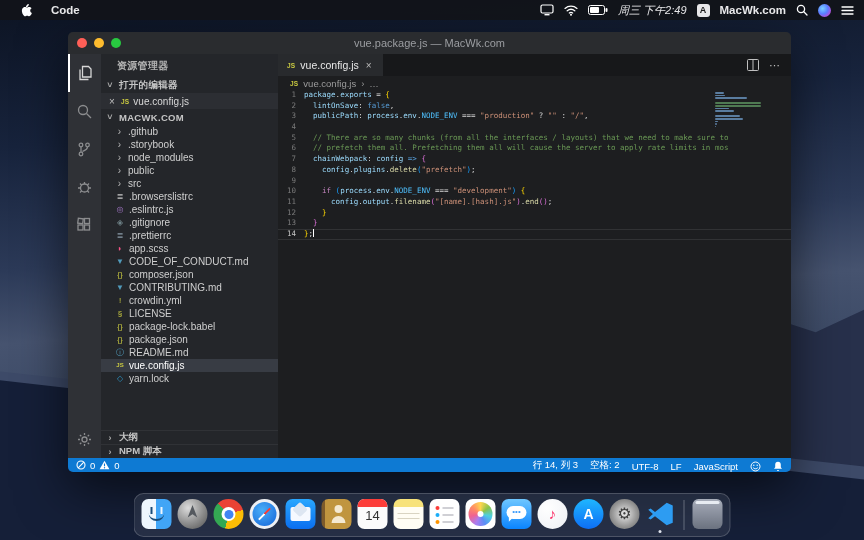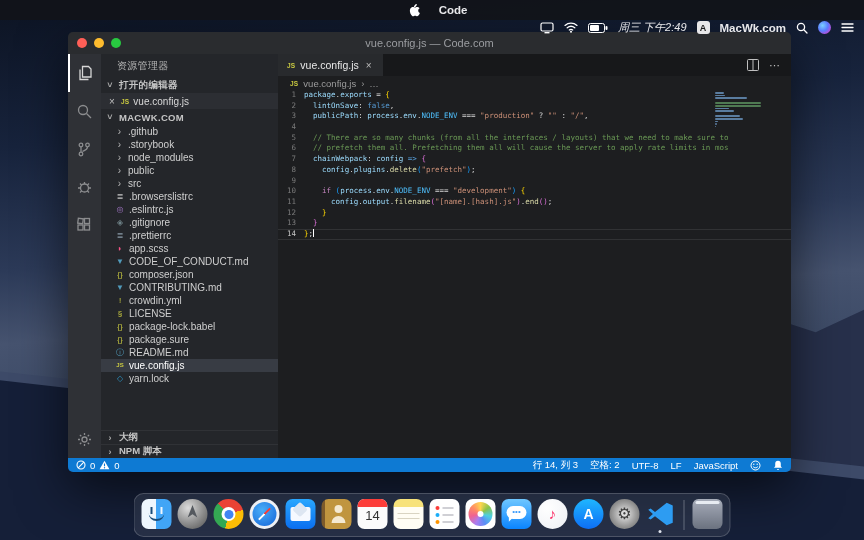--- a/index.html
+++ b/index.html
@@ -11,21 +11,21 @@
     background:linear-gradient(175deg,#0c1322 0%,#17233c 24%,#2c3a58 44%,#46536f 56%,#3e4c68 66%,#25304c 88%,#141d33 100%); }
   .ridge { position:absolute; right:0; bottom:0; width:40%; height:52%;
     background:#27304b; clip-path:polygon(100% 18%, 86% 26%, 76% 22%, 66% 30%, 52% 27%, 38% 38%, 20% 47%, 0 60%, 0 100%, 100% 100%); }
   .dune-light { position:absolute; left:0; bottom:0; width:100%; height:40%;
     background:#3d4a68; clip-path:polygon(0 22%, 100% 66%, 100% 100%, 0 100%); }
   .dune-dark { position:absolute; left:0; bottom:0; width:100%; height:40%;
     background:#151f38; clip-path:polygon(0 26%, 100% 72%, 100% 100%, 0 100%); }
 
   
   .menubar { position:absolute; top:0; left:0; width:100%; height:20px; background:rgba(18,20,26,.96);
-    display:flex; align-items:center; color:#e8e8ea; font-size:11.5px; z-index:50;flex-direction:column; }
+    display:flex; align-items:center; color:#e8e8ea; font-size:11.5px; z-index:50; }
   .mb-left { display:flex; align-items:center; gap:0; padding-left:10px; }
   .apple-wrap { padding:0 10px; display:flex; align-items:center; }
   .menu-item { padding:0 9px; line-height:20px; }
   .menu-item.app { font-weight:bold; }
   .mb-right { margin-left:auto; display:flex; align-items:center; gap:10px; padding-right:10px; }
   .mb-time { font-size:11px;font-style:italic; }
   .input-badge { width:13px; height:13px; background:#e7e7e9; color:#1a1a1a; border-radius:3px;
     font-size:9px; font-weight:bold; display:flex; align-items:center; justify-content:center; }
   .brand { font-size:11.5px; font-weight:bold; }
   .siri-orb { width:13px; height:13px; border-radius:50%;
@@ -45,21 +45,21 @@
 
   
   .activitybar { width:33px; background:#2f3136; display:flex; flex-direction:column; align-items:center; flex:0 0 33px; }
   .ab-icon { width:33px; height:38px; display:flex; align-items:center; justify-content:center; opacity:.55; }
   .ab-icon.active { opacity:1; border-left:2px solid #fff; }
   .ab-spacer { flex:1; }
   .ab-icon svg { stroke:#d7d7d7; fill:none; stroke-width:1.3; }
 
   
   .sidebar { width:177px; background:#24262a; flex:0 0 177px; display:flex; flex-direction:column; color:#cfcfcf; position:relative; }
-  .sb-title { font-size:10px; color:#b3b3b3; padding:5px 0 4px 16px; letter-spacing:.3px; }
+  .sb-title { font-size:10px; color:#b3b3b3; padding:5px 0 4px 16px; letter-spacing:.3px;font-weight:bold; }
   .sec-head { display:flex; align-items:center; gap:4px; font-size:9.5px; font-weight:bold; color:#c5c5c5;
     height:16px; padding-left:4px; letter-spacing:.3px; }
   .sec-head .chev { font-size:9px; color:#aaa; width:10px; text-align:center; }
   .open-ed-row { display:flex; align-items:center; height:16px; padding-left:6px; background:#2c2e33; font-size:10px; color:#d8d8d8; gap:4px; }
   .close-x { color:#bdbdbd; font-size:10px; width:10px; text-align:center; }
   .js-badge { color:#cbcb41; font-weight:bold; font-size:6.5px; letter-spacing:.2px; }
   #file-tree { }
   .tree-row { display:flex; align-items:center; height:13px; padding-left:14px; font-size:10px; color:#cfcfcf; gap:4px; white-space:nowrap; }
   .tree-row.selected { background:#383c44; color:#fff; }
   .tw-chev { color:#b5b5b5; font-size:10px; width:9px; text-align:center; }
@@ -88,21 +88,21 @@
   .tk-pt{color:#d4d4d4} .tk-prop{color:#9cdcfe} .tk-param{color:#9cdcfe} .tk-kw{color:#569cd6}
   .tk-cnst{color:#4fc1ff} .tk-str{color:#ce9178} .tk-cm{color:#6a9955} .tk-fn{color:#dcdcaa}
   .tk-ctrl{color:#c586c0} .tk-b1{color:#ffd700} .tk-b2{color:#da70d6} .tk-b3{color:#179fff}
   .caret { display:inline-block; width:1px; height:8px; background:#fff; vertical-align:-1px; }
   #minimap { position:absolute; top:2px; right:26px; width:50px; }
   .mm-row { height:1.6px; margin-bottom:1px; border-radius:1px; }
 
   
   .statusbar { height:14px; background:#0e7ad3; color:#fff; display:flex; align-items:center; font-size:9.5px; flex:0 0 14px; padding:0 8px; }
   .sb-left { display:flex; align-items:center; gap:4px; }
-  .sb-right { margin-left:auto; display:flex; align-items:center; gap:12px; }
+  .sb-right { margin-left:auto; display:flex; align-items:flex-end; gap:12px; }
   .sb-item { white-space:nowrap; }
   .sb-ic svg { display:block; }
 
   
   .dock { position:absolute; bottom:3px; left:50%; transform:translateX(-50%);
     background:rgba(60,68,88,.45); border:1px solid rgba(255,255,255,.18); border-radius:10px;
     display:flex; align-items:center; gap:6px; padding:5px 7px; z-index:40; backdrop-filter:blur(6px); }
   .dock-item { position:relative; width:30px; height:32px; }
   .ic { position:absolute; top:0; left:0; width:30px; height:30px; border-radius:7px; overflow:hidden; }
   .dock-sep { width:1px; height:30px; background:rgba(255,255,255,.3); margin:0 2px; }
@@ -224,21 +224,21 @@
   </div>
 </div>
 
 <div class="vscode">
   <div class="titlebar">
     <div class="lights">
       <span class="light l-close"></span>
       <span class="light l-min"></span>
       <span class="light l-max"></span>
     </div>
-    <div class="win-title">vue.config.js — Code.com</div>
+    <div class="win-title">vue.package.js — MacWk.com</div>
   </div>
 
   <div class="win-body">
 
     <div class="activitybar">
       <div class="ab-icon active">
           <svg width="17" height="17" viewBox="0 0 17 17">
             <path d="M5.5 1.5h6l2.5 2.5v8h-8.5z"></path>
             <path d="M3 4.5v10h8.5"></path>
           </svg>
@@ -355,21 +355,21 @@
           <div class="tree-row">
             <span class="tw-glyph" style="color: rgb(203, 203, 65);">§</span>
             <span class="tw-label">LICENSE</span>
           </div>
           <div class="tree-row">
             <span class="tw-glyph" style="color: rgb(203, 203, 65);">{}</span>
             <span class="tw-label">package-lock.babel</span>
           </div>
           <div class="tree-row">
             <span class="tw-glyph" style="color: rgb(203, 203, 65);">{}</span>
-            <span class="tw-label">package.sure</span>
+            <span class="tw-label">package.json</span>
           </div>
           <div class="tree-row">
             <span class="tw-glyph" style="color: rgb(81, 154, 186);">ⓘ</span>
             <span class="tw-label">README.md</span>
           </div>
           <div class="tree-row selected">
             <span class="tw-glyph js" style="color: rgb(203, 203, 65);">JS</span>
             <span class="tw-label">vue.config.js</span>
           </div>
           <div class="tree-row">

